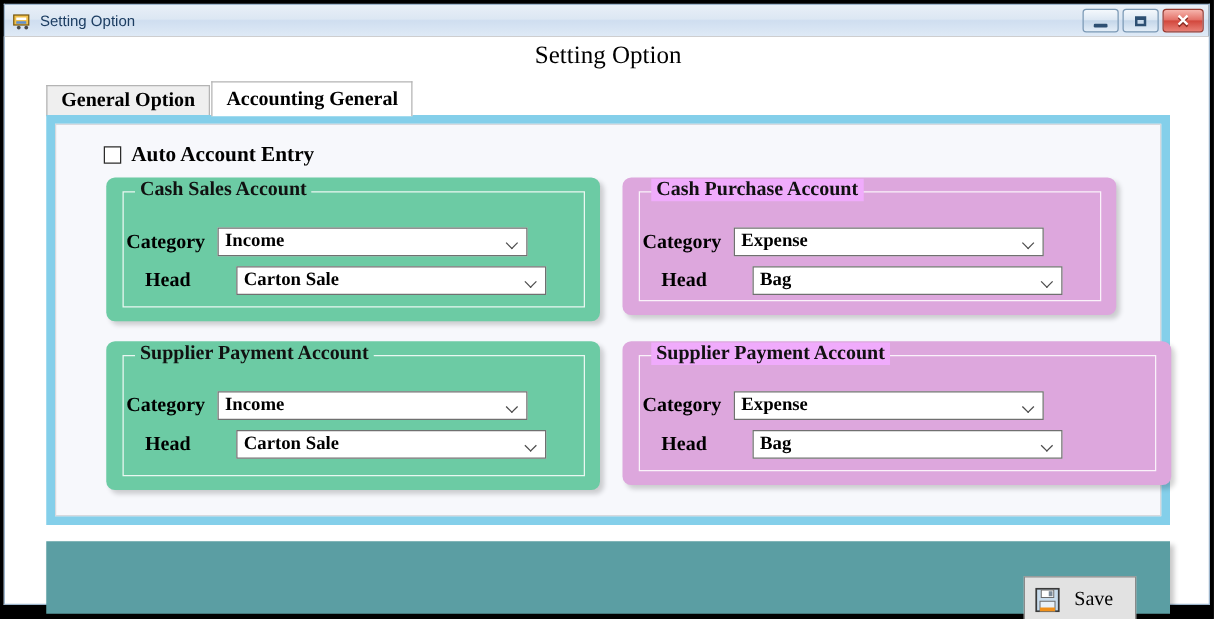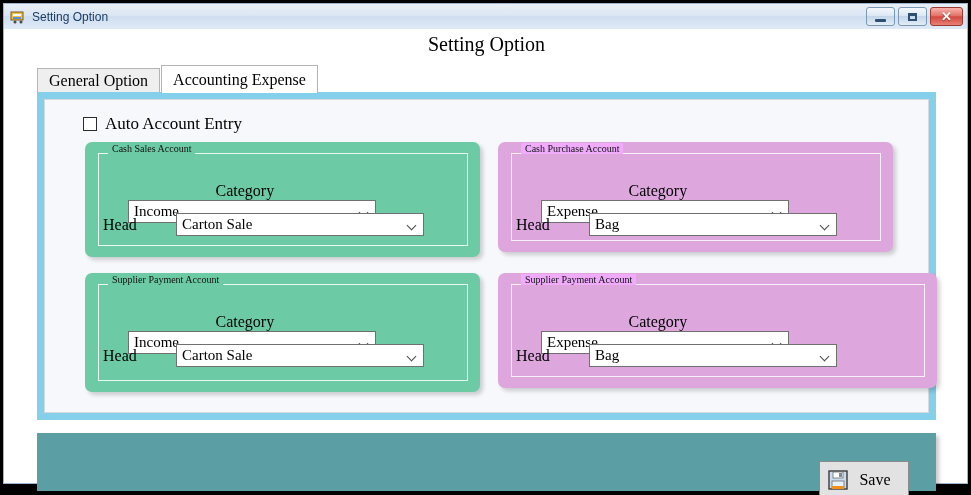--- a/index.html
+++ b/index.html
@@ -49,21 +49,21 @@
     background:#ffffff;
     border:1px solid #9eb6cd;border-top:none;
     box-sizing:border-box;
   }
   .page-title{
     position:absolute;left:0;top:4px;width:965px;text-align:center;
     font-size:20px;color:#000;
   }
   
   .tabctl{
-    position:absolute;left:33px;top:36px;width:710px;height:355px;
+    position:absolute;left:33px;top:36px;width:710px;height:355px;font-weight:bold;
   }
   .tabstrip{position:absolute;left:0;top:0;height:28px;display:flex;align-items:flex-end;}
   .tab{
     height:25px;padding:0 11px;margin-right:1px;
     background:#efefef;border:1px solid #b4b4b4;border-bottom:none;
     font-size:16px;color:#000;
     display:flex;align-items:center;box-sizing:border-box;
     white-space:nowrap;
   }
   .tab.active{
@@ -105,21 +105,21 @@
   .p4{left:453px;top:173px;width:395px;height:115px;padding-left:44px;}
   
   .gbox{
     position:absolute;left:13px;top:11px;right:12px;bottom:11px;
     border:1px solid rgba(255,255,255,0.85);
   }
   .gbox-label{
     position:absolute;left:9px;top:-11px;
     background:inherit;
     padding:0 4px;
-    font-size:10px;color:#111;white-space:nowrap;
+    font-size:16px;color:#111;white-space:nowrap;
   }
   .panel.green .gbox-label{background:#6ccba4;}
   .panel.pink  .gbox-label{background:#f0abfc;}
   
   .frow{position:absolute;display:flex;align-items:center;}
   .flabel{font-size:16px;color:#000;white-space:nowrap;}
   .combo{
     position:relative;height:23px;background:#fff;
     border:1px solid #707070;box-sizing:border-box;
     display:flex;align-items:center;
@@ -130,22 +130,22 @@
   .combo-arrow{
     position:absolute;right:6px;top:50%;margin-top:-3px;
     width:9px;height:5px;
   }
   .combo-arrow:before{
     content:"";position:absolute;left:0;top:0;
     width:6px;height:6px;border-right:1px solid #4a4a4a;border-bottom:1px solid #4a4a4a;
     transform:rotate(45deg);
   }
   
-  .r-cat{left:29px;top:28px;flex-direction:column;}
-  .r-head{left:4px;top:59px;}
+  .r-cat{left:2px;top:28px;}
+  .r-head{left:17px;top:59px;}
   .g-lab{width:73px;}
   .p-lab{width:73px;}
   .cmb-w{width:248px;text-align:center;}
   
   .bottombar{
     position:absolute;left:33px;top:404px;width:899px;height:58px;
     background:#5b9ea3;
     box-shadow:3px 3px 4px rgba(0,0,0,0.22);
   }
   .savebtn{
@@ -187,21 +187,21 @@
   </div>
 
   <div class="client">
 
     <div class="page-title">Setting Option</div>
 
     <div class="tabctl">
 
       <div class="tabstrip">
         <div class="tab">General Option</div>
-        <div class="tab active">Accounting Expense</div>
+        <div class="tab active">Accounting General</div>
       </div>
 
       <div class="tabbody">
         <div class="tabpage">
 
           <div class="checkrow">
             <div class="checkbox"></div>
             <span>Auto Account Entry</span>
           </div>
 

